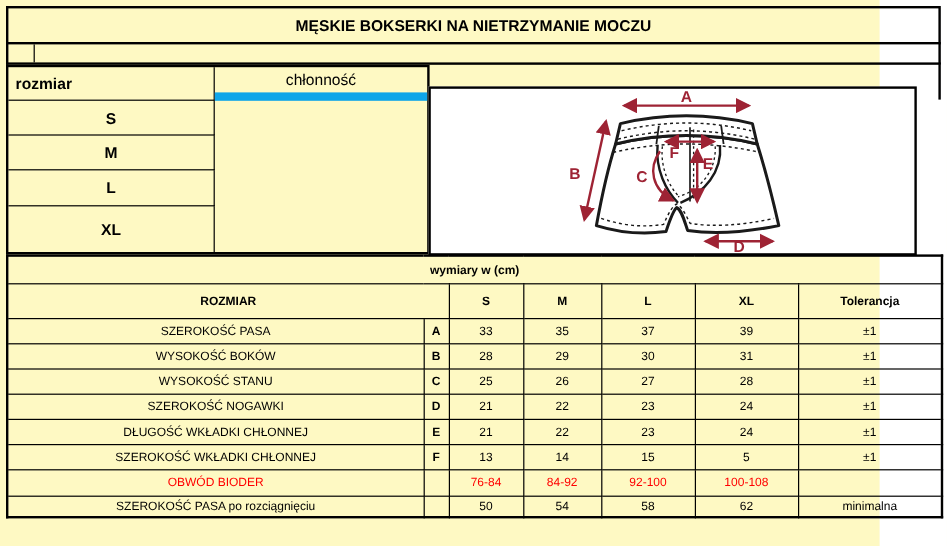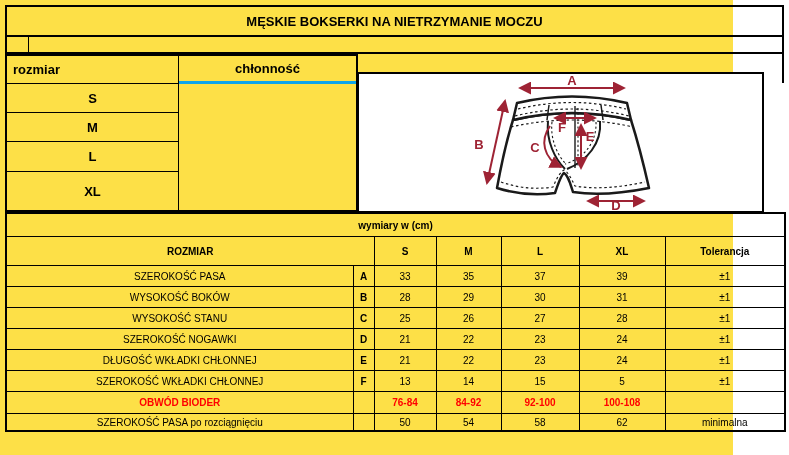--- a/index.html
+++ b/index.html
@@ -1,49 +1,49 @@
 <!DOCTYPE html>
 <html><head>
 <meta charset="utf-8">
 <style>
   html,body{margin:0;padding:0;background:#fff;}
-  #page{position:relative;width:733px;height:455px;background:#fde047;
+  #page{position:relative;width:733px;height:455px;background:#fef9c3;
         font-family:"Liberation Sans",sans-serif;color:#000;font-size:13px;}
   .abs{position:absolute;box-sizing:border-box;}
   
   .title-box{left:5px;top:5px;width:779px;height:32px;border:2px solid #000;
              display:flex;align-items:center;justify-content:center;font-weight:bold;}
   .spacer-row{left:5px;top:35px;width:779px;height:19px;border:2px solid #000;border-top:none;}
   .grid-tick{left:28px;top:37px;width:1px;height:15px;border-left:1px solid #000;}
   
   .size-table{left:5px;top:54px;width:353px;height:158px;border:2px solid #000;}
   .size-table .c{position:absolute;box-sizing:border-box;display:flex;align-items:center;justify-content:center;}
   .st-h-left{left:0;top:0;width:172px;height:28px;border-right:1px solid #000;border-bottom:1px solid #000;
              justify-content:flex-start !important;padding-left:6px;font-weight:bold;}
-  .st-h-right{left:172px;top:0;width:177px;height:28px;border-bottom:3px solid #0ea5e9;font-weight:bold;}
+  .st-h-right{left:172px;top:0;width:177px;height:28px;border-bottom:7px solid #0ea5e9;font-weight:normal;}
   .st-s  {left:0;top:28px; width:172px;height:29px;border-right:1px solid #000;border-bottom:1px solid #000;font-weight:bold;}
   .st-m  {left:0;top:57px; width:172px;height:29px;border-right:1px solid #000;border-bottom:1px solid #000;font-weight:bold;}
   .st-l  {left:0;top:86px; width:172px;height:30px;border-right:1px solid #000;border-bottom:1px solid #000;font-weight:bold;}
   .st-xl {left:0;top:116px;width:172px;height:38px;border-right:1px solid #000;font-weight:bold;}
   .st-abs{left:172px;top:28px;width:177px;height:126px;}
   .right-seg{left:782px;top:54px;width:2px;height:29px;border-right:2px solid #000;}
   
   .diagram-box{left:357px;top:72px;width:407px;height:141px;border:2px solid #000;background:#fff;}
   
   table.spec{position:absolute;left:5px;top:212px;width:779px;border-collapse:collapse;
              table-layout:fixed;font-size:10px;}
   table.spec td{border:1px solid #000;padding:0 2px;text-align:center;vertical-align:middle;
                 height:20px;overflow:hidden;white-space:nowrap;}
   table.spec{border:2px solid #000;}
   td.lbl{text-align:left;padding-left:5px;}
   tr.sec td{font-weight:bold;height:22px;}
   tr.head td{font-weight:bold;height:28px;}
   td.roz{text-align:right;padding-right:6px;}
   td.letter{font-weight:bold;}
-  tr.red td{color:#FF0000;font-weight:bold;}
+  tr.red td{color:#FF0000;font-weight:normal;}
   tr.red td{height:21px;}
   tr.st1 td{height:16px;}
   tr.st2 td{height:14px;}
 </style>
 </head>
 <body>
 
 <div id="page">
 
   <div class="abs title-box">MĘSKIE BOKSERKI NA NIETRZYMANIE MOCZU</div>

